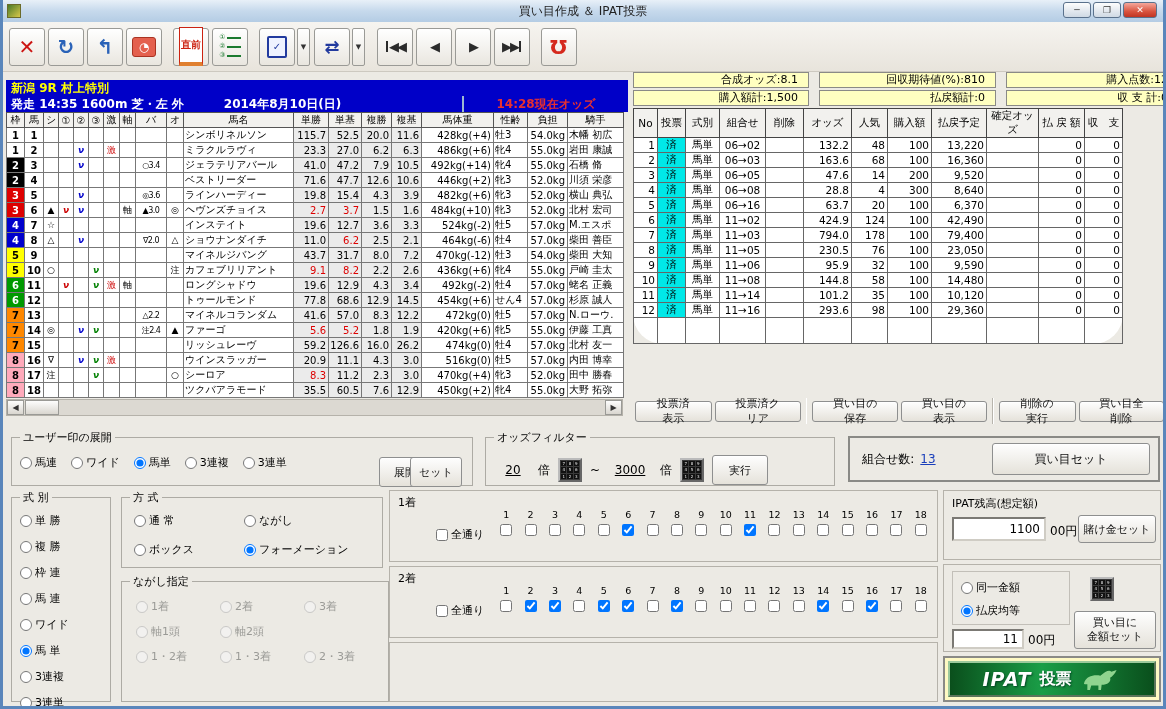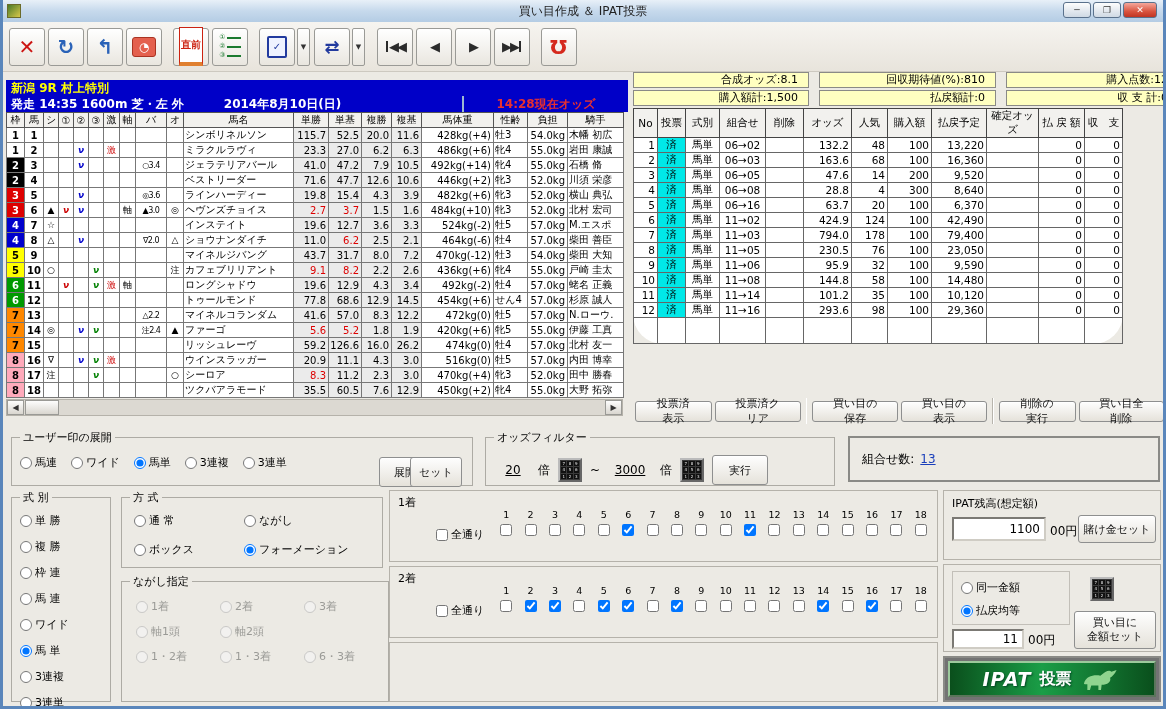--- a/index.html
+++ b/index.html
@@ -152,21 +152,21 @@
   #ip-balance { position:absolute; left:8px; top:26px; width:94px; height:24px; line-height:18px; }
   #ip1 .yen { position:absolute; left:106px; top:32px; font-size:12px; }
   #btn-kakekin { position:absolute; left:134px; top:24px; width:78px; height:28px; }
   #ip2 .rgroup { position:absolute; left:8px; top:6px; width:118px; height:54px; border:1px solid #c2bfb8;
     display:flex; flex-direction:column; gap:8px; padding:8px 0 0 8px; }
   #ip2 .numpad { position:absolute; left:146px; top:12px; }
   #ip-unit { position:absolute; left:8px; top:64px; width:72px; height:20px; line-height:14px; }
   #ip2 .yen { position:absolute; left:84px; top:67px; font-size:12px; }
   #btn-kingaku { position:absolute; left:130px; top:46px; width:82px; height:38px; flex-direction:column; line-height:14px; }
   .ipat-banner { position:absolute; left:940px; top:656px; width:218px; height:46px; border:2px solid #8a8a86;
-    background:#737373; padding:3px; }
+    background:#fef9c3; padding:3px; }
   .ipat-inner { width:100%; height:100%; border:2px outset #9cc99c;
     background:linear-gradient(90deg,#0a4f1c,#1a9e47 45%,#0a4f1c); display:flex; align-items:center; justify-content:center; gap:8px; }
   .ipat-inner .t1 { color:#fff; font-weight:bold; font-style:italic; font-size:19px; text-shadow:1px 1px 2px #042; letter-spacing:1px; }
   .ipat-inner .t2 { color:#fff; font-weight:bold; font-size:16px; text-shadow:1px 1px 2px #042; }
 </style>
 </head>
 <body>
 
 <div id="root">
 
@@ -990,20 +990,21 @@
           <span>2</span>
           <span>3</span>
         </span>
       <div class="btn" id="btn-filter-exec">実行</div>
     </div>
   </fieldset>
 
   <div class="kumibox">
     <span class="lbl">組合せ数:</span>
     <span class="val">13</span>
+    <div class="btn" id="btn-kaimeset">買い目セット</div>
   </div>
 
   <fieldset id="gb-shikibetsu">
     <legend>式 別</legend>
     <div class="opts">
         <label class="radio-item">
           <input type="radio" name="shikibetsu" style="">
           <span>単 勝</span>
         </label>
         <label class="radio-item">
@@ -1090,21 +1091,21 @@
           <label class="radio-item disabled">
             <input type="radio" name="nagashi" disabled="" style="">
             <span>1・2着</span>
           </label>
           <label class="radio-item disabled">
             <input type="radio" name="nagashi" disabled="" style="">
             <span>1・3着</span>
           </label>
           <label class="radio-item disabled">
             <input type="radio" name="nagashi" disabled="" style="">
-            <span>6・3着</span>
+            <span>2・3着</span>
           </label>
         </div>
       </div>
   </fieldset>
 
   <div class="fpanel" id="fp1">
     <div class="plabel">1着</div>
     <label class="allcheck">
       <input type="checkbox" style="">
       <span>全通り</span>

